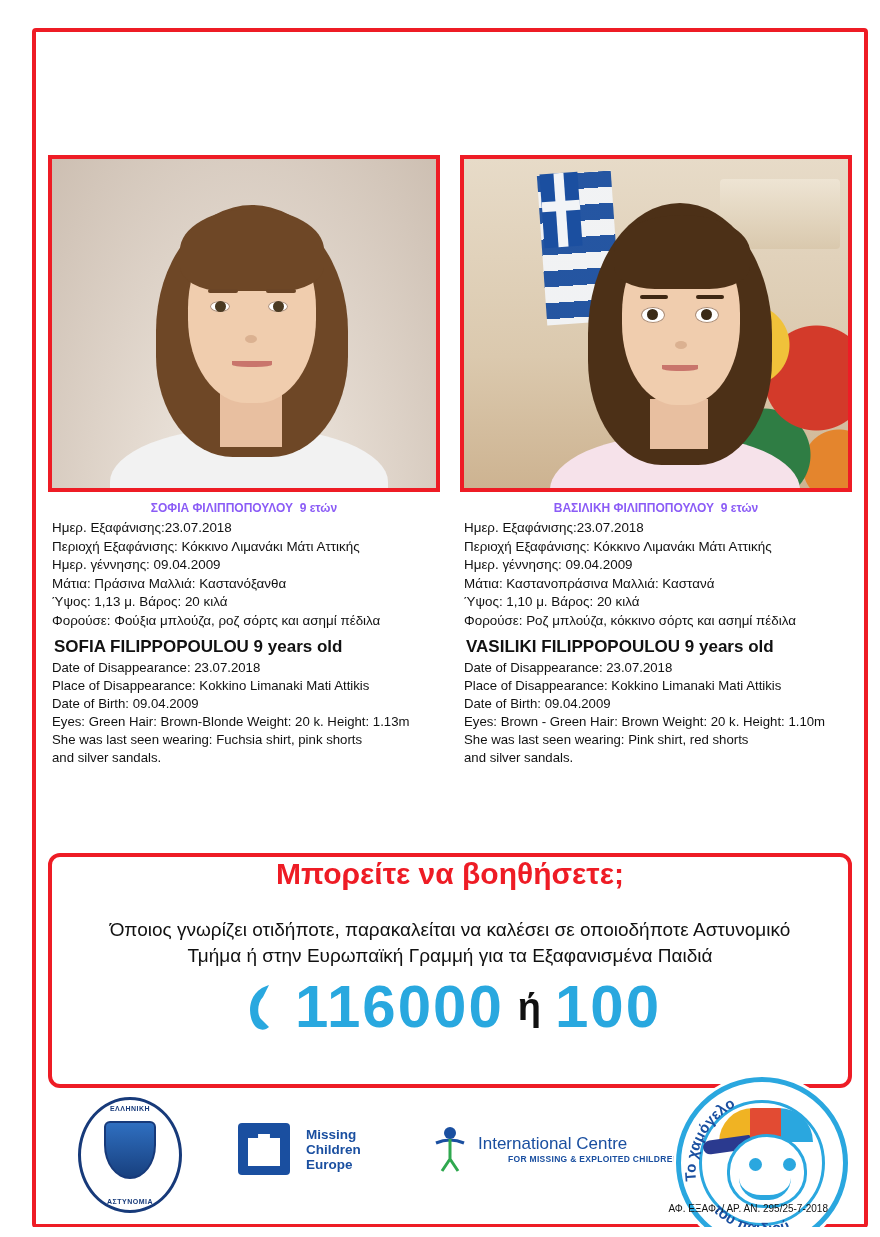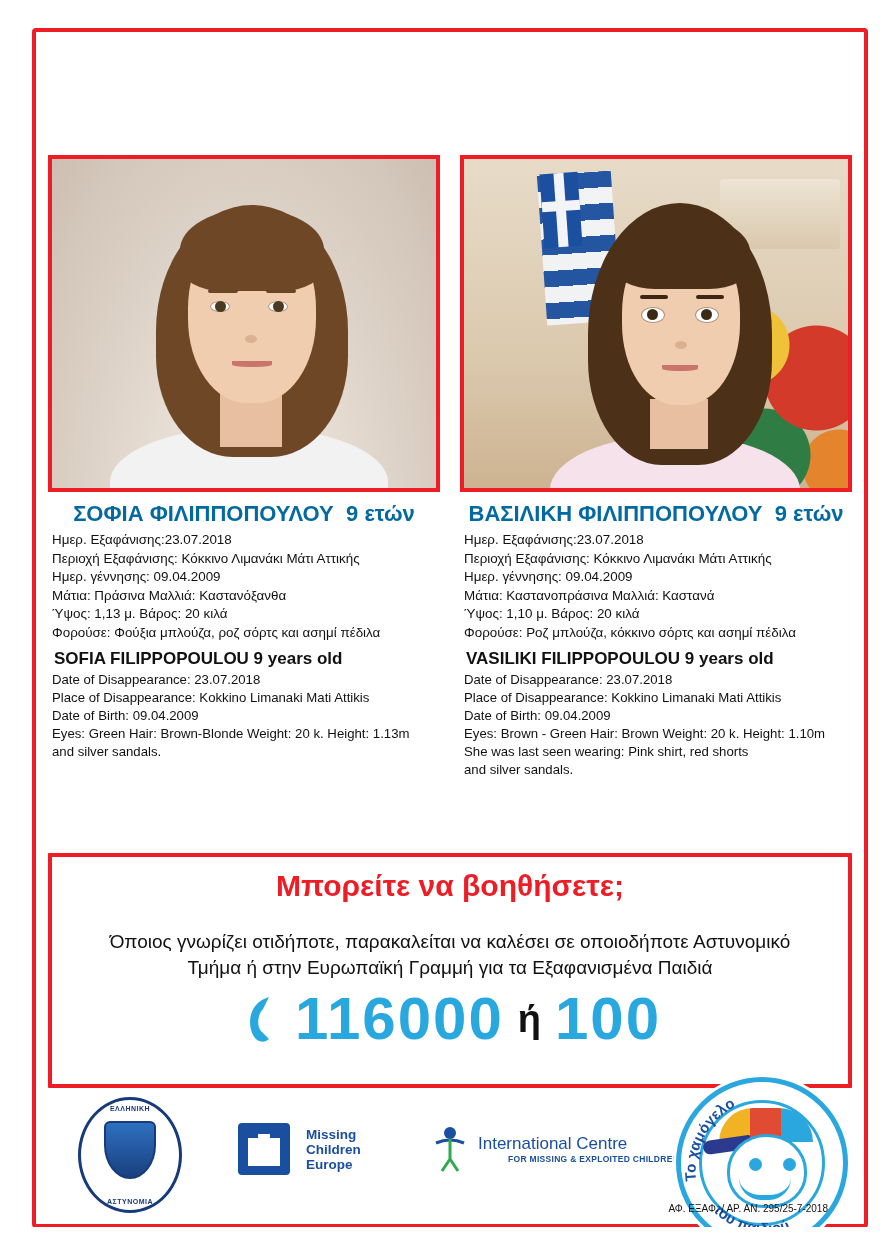--- a/index.html
+++ b/index.html
@@ -95,23 +95,23 @@
          box-shadow: inset 0 0 0 1px #b08e74; }
   .pupil { position:absolute; width:11px; height:11px; border-radius:50%; }
   .brow { position:absolute; height:4px; border-radius:3px; }
   .nose { position:absolute; width:12px; height:8px; border-radius:50%;
           background: rgba(198,150,115,.5); }
   .mouth { position:absolute; height:6px; border-radius: 0 0 40% 40%; background:#c9756c; }
   
   .name-gr {
     margin-top: 9px;
     text-align: center;
-    font-size: 22px;
-    font-weight: bold;
-    color: #0369a1;
+    font-size: 12px;
+    font-weight: bold;
+    color: #8b5cf6;
     white-space: nowrap;
   }
   .name-gr .age { font-weight: bold; }
   .lines-gr {
     margin-top: 4px;
     font-size: 13.4px;
     line-height: 18.5px;
     color: #111;
     padding-left: 4px;
   }
@@ -129,23 +129,22 @@
     line-height: 18px;
     color: #111;
     padding-left: 4px;
   }
   
   .helpbox {
     position: absolute;
     left: 38px; top: 843px;
     width: 804px; height: 235px;
     border: 4px solid #ee1c25;
-    border-radius: 1px;
+    border-radius: 12px;
     text-align: center;
-    padding-top: 12px;
   }
   .help-title {
     color: #ee1c25;
     font-size: 30px;
     font-weight: bold;
   }
   .help-line {
     margin-top: 26px;
     font-size: 19px;
     color: #111;
@@ -296,20 +295,21 @@
         <div>Μάτια: Πράσινα   Μαλλιά: Καστανόξανθα</div>
         <div>Ύψος: 1,13 μ.   Βάρος: 20 κιλά</div>
         <div>Φορούσε: Φούξια μπλούζα, ροζ σόρτς και ασημί πέδιλα</div>
       </div>
       <div class="name-en">SOFIA FILIPPOPOULOU 9 years old</div>
       <div class="lines-en">
         <div>Date of Disappearance: 23.07.2018</div>
         <div>Place of Disappearance:  Kokkino Limanaki Mati Attikis</div>
         <div>Date of Birth: 09.04.2009</div>
         <div>Eyes: Green  Hair: Brown-Blonde  Weight: 20 k. Height: 1.13m</div>
+        <div>She was last seen wearing: Fuchsia shirt, pink shorts</div>
         <div>and silver sandals.</div>
       </div>
     </div>
 
     <div class="card">
       <div class="photo-box photo-2">
         <div class="p2-wall"></div>
         <div class="p2-shelf"></div>
         <div class="p2-flag"></div>
         <div class="p2-flagbox"></div>

